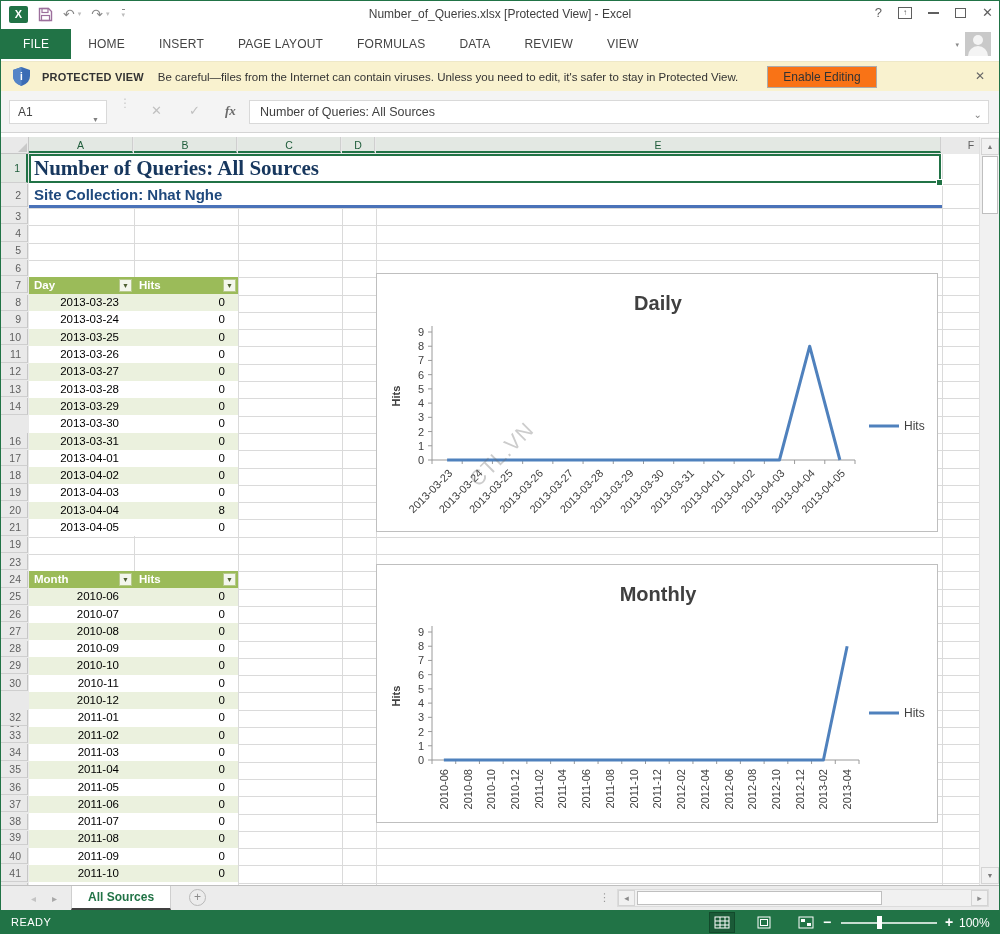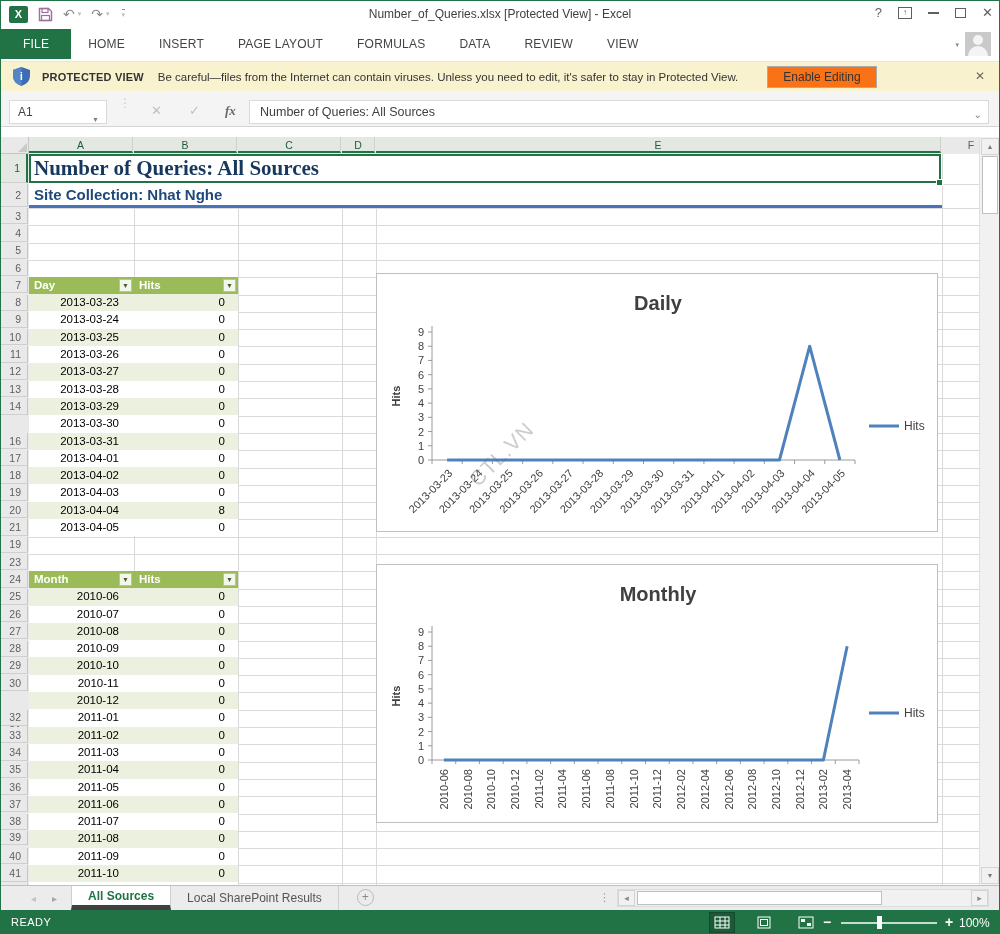--- a/index.html
+++ b/index.html
@@ -33,21 +33,21 @@
   
   .pvbar { position:absolute; left:0; top:60px; width:100%; height:30px; background:#f9f2cf;
            display:flex; align-items:center; border-top:1px solid #eee8c8; }
   .pv-label { font-weight:bold; font-size:11px; color:#333; margin:0 14px 0 12px; letter-spacing:.2px; }
   .pv-msg { font-size:11.5px; color:#333; }
   .pv-btn { position:absolute; right:122px; top:4px; width:110px; height:22px; background:#f97316;
             border:1px solid #ababab; font-size:12px; color:#333; display:flex; align-items:center; justify-content:center; }
   .pv-x { position:absolute; right:14px; top:7px; color:#666; font-size:12px; }
 
   
-  .fxrow { position:absolute; left:0; top:90px; width:100%; height:36px; background:#f4f4f4; border-bottom:1px solid #d4d4d4; }
+  .fxrow { position:absolute; left:0; top:90px; width:100%; height:42px; background:#f4f4f4; border-bottom:1px solid #d4d4d4; }
   .namebox { position:absolute; left:8px; top:9px; width:98px; height:24px; background:#fff; border:1px solid #d9d9d9;
              font-size:12px; color:#444; line-height:22px; padding-left:8px; }
   .nb-drop { position:absolute; right:7px; top:8px; font-size:7px; color:#808080; }
   .fx-dots { position:absolute; left:118px; top:8px; color:#c9c9c9; font-size:12px; letter-spacing:0; line-height:8px; }
   .fxicon { position:absolute; top:12px; font-size:13px; color:#c0c0c0; }
   .fxfx { font-style:italic; font-family:"Liberation Serif",serif; color:#696969; font-weight:bold; }
   .formulabox { position:absolute; left:248px; top:9px; width:740px; height:24px; background:#fff; border:1px solid #d9d9d9;
                 font-size:12.5px; color:#3f3f3f; line-height:22px; padding-left:10px; }
   .fb-drop { position:absolute; right:6px; top:3px; color:#808080; font-size:10px; }
 
@@ -106,21 +106,21 @@
   .varrow { position:absolute; left:1px; width:18px; height:17px; background:#f1f1f1; border:1px solid #d4d4d4;
             font-size:7px; color:#7a7a7a; text-align:center; line-height:16px; }
   .vthumb { position:absolute; left:2px; top:19px; width:16px; height:58px; background:#fff; border:1px solid #bfbfbf; }
 
   
   .tabsbar { position:absolute; left:0; top:884px; width:100%; height:25px; background:#ececec;
              border-top:1px solid #bfbfbf; display:flex; align-items:stretch; }
   .navarrows { display:flex; align-items:center; gap:16px; padding:0 14px 0 30px; color:#a8a8a8; font-size:10px; }
   .stab { padding:0 16px; display:flex; align-items:center; font-size:12px; color:#555;
           border-right:1px solid #cfcfcf; }
-  .stab.active { background:#fff; color:#217346; font-weight:bold; border-bottom:5px solid #404040;
+  .stab.active { background:#fff; color:#217346; font-weight:bold; border-bottom:2px solid #404040;
                  border-left:1px solid #cfcfcf; }
   .addsheet { width:17px; height:17px; border:1px solid #b9b9b9; border-radius:50%; color:#8a8a8a;
               font-size:12px; text-align:center; line-height:15px; margin:3px 0 0 18px; }
   .tb-dots { position:absolute; left:598px; top:5px; color:#9a9a9a; font-size:11px; }
   .hscroll { position:absolute; left:616px; top:3px; width:372px; height:18px; background:#f1f1f1; border:1px solid #dcdcdc; }
   .harrow { position:absolute; top:0; width:17px; height:16px; background:#f1f1f1; border:1px solid #d4d4d4;
             color:#8a8a8a; font-size:9px; text-align:center; line-height:15px; }
   .hthumb { position:absolute; left:19px; top:1px; width:245px; height:14px; background:#fff; border:1px solid #bfbfbf; }
 
   
@@ -596,21 +596,20 @@
   <span class="varrow" style="bottom:1px;">▼</span>
 </div>
 
 <div class="tabsbar">
   <div class="navarrows">
     <span style="color:#c4c4c4;">◂</span>
     <span>▸</span>
   </div>
   <div style="display:flex;" id="sheet-tabs-list">
       <div class="stab active">All Sources</div>
-      <div class="stab">Local SharePoint Results</div>
     </div>
   <span class="addsheet">+</span>
   <span class="tb-dots">⋮</span>
   <div class="hscroll">
     <span class="harrow" style="left:0;">◂</span>
     <span class="hthumb"></span>
     <span class="harrow" style="right:0;">▸</span>
   </div>
 </div>
 

